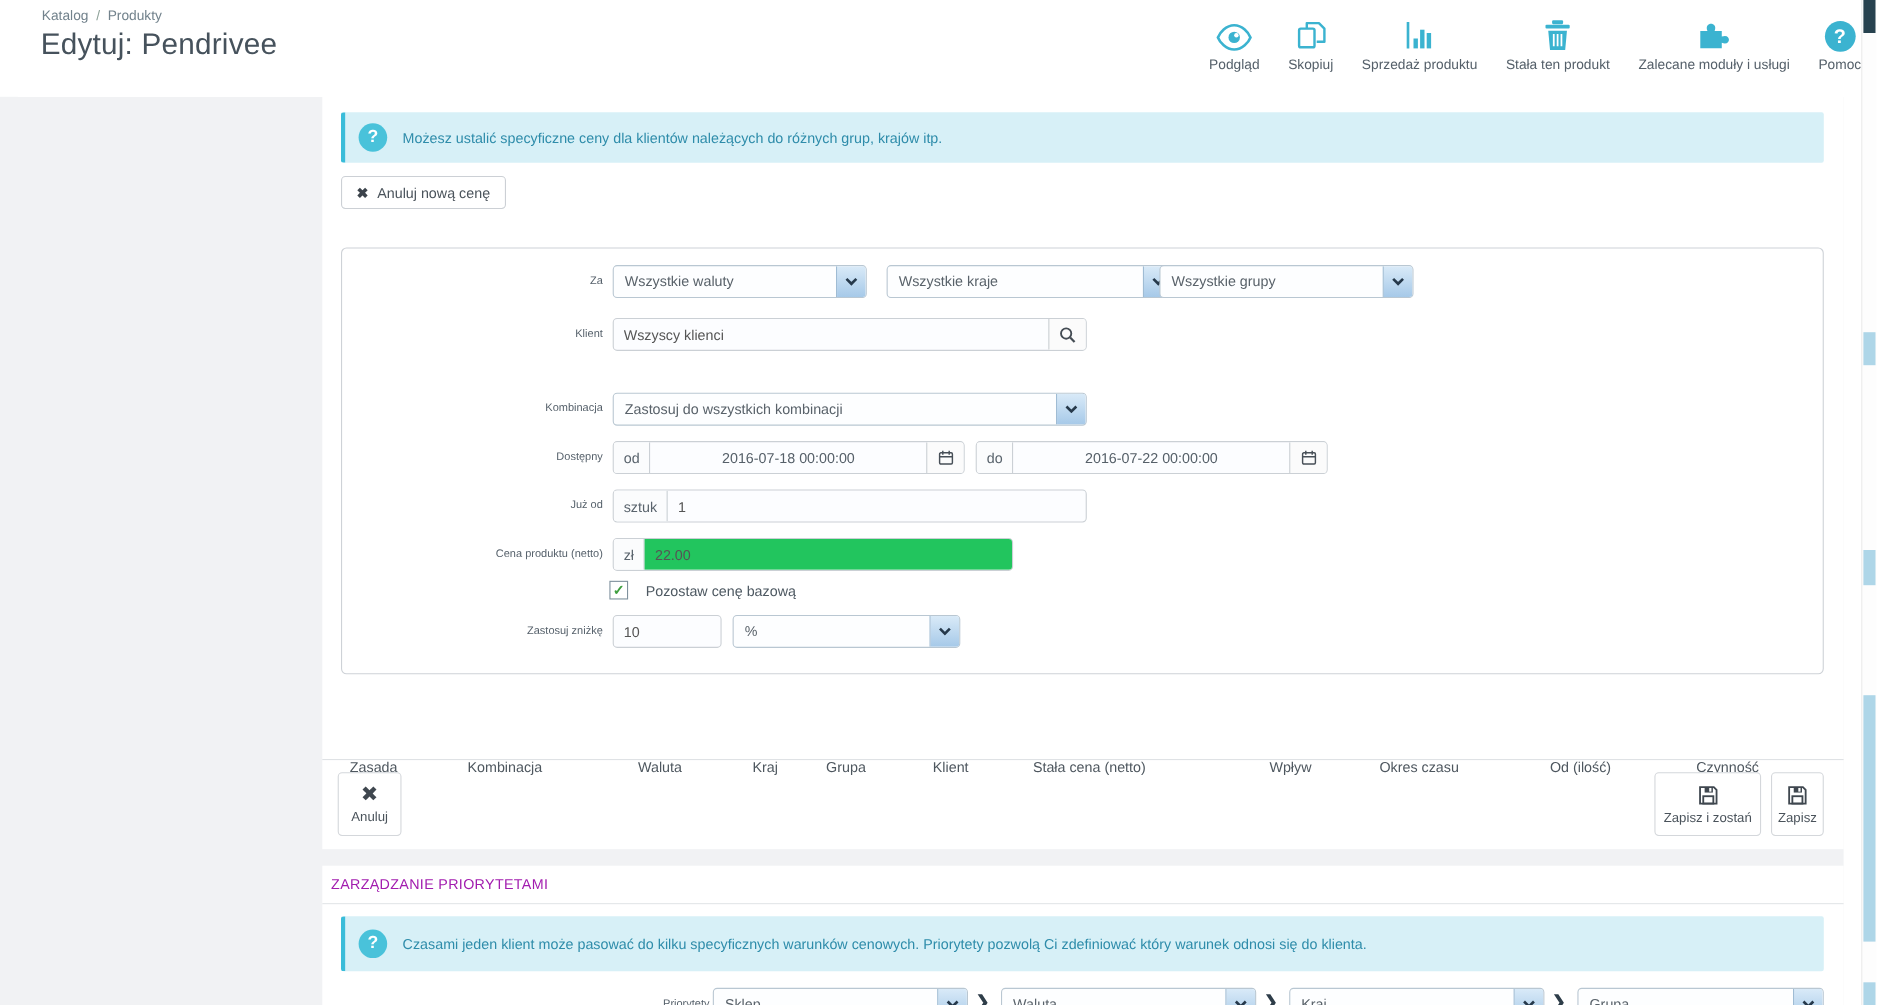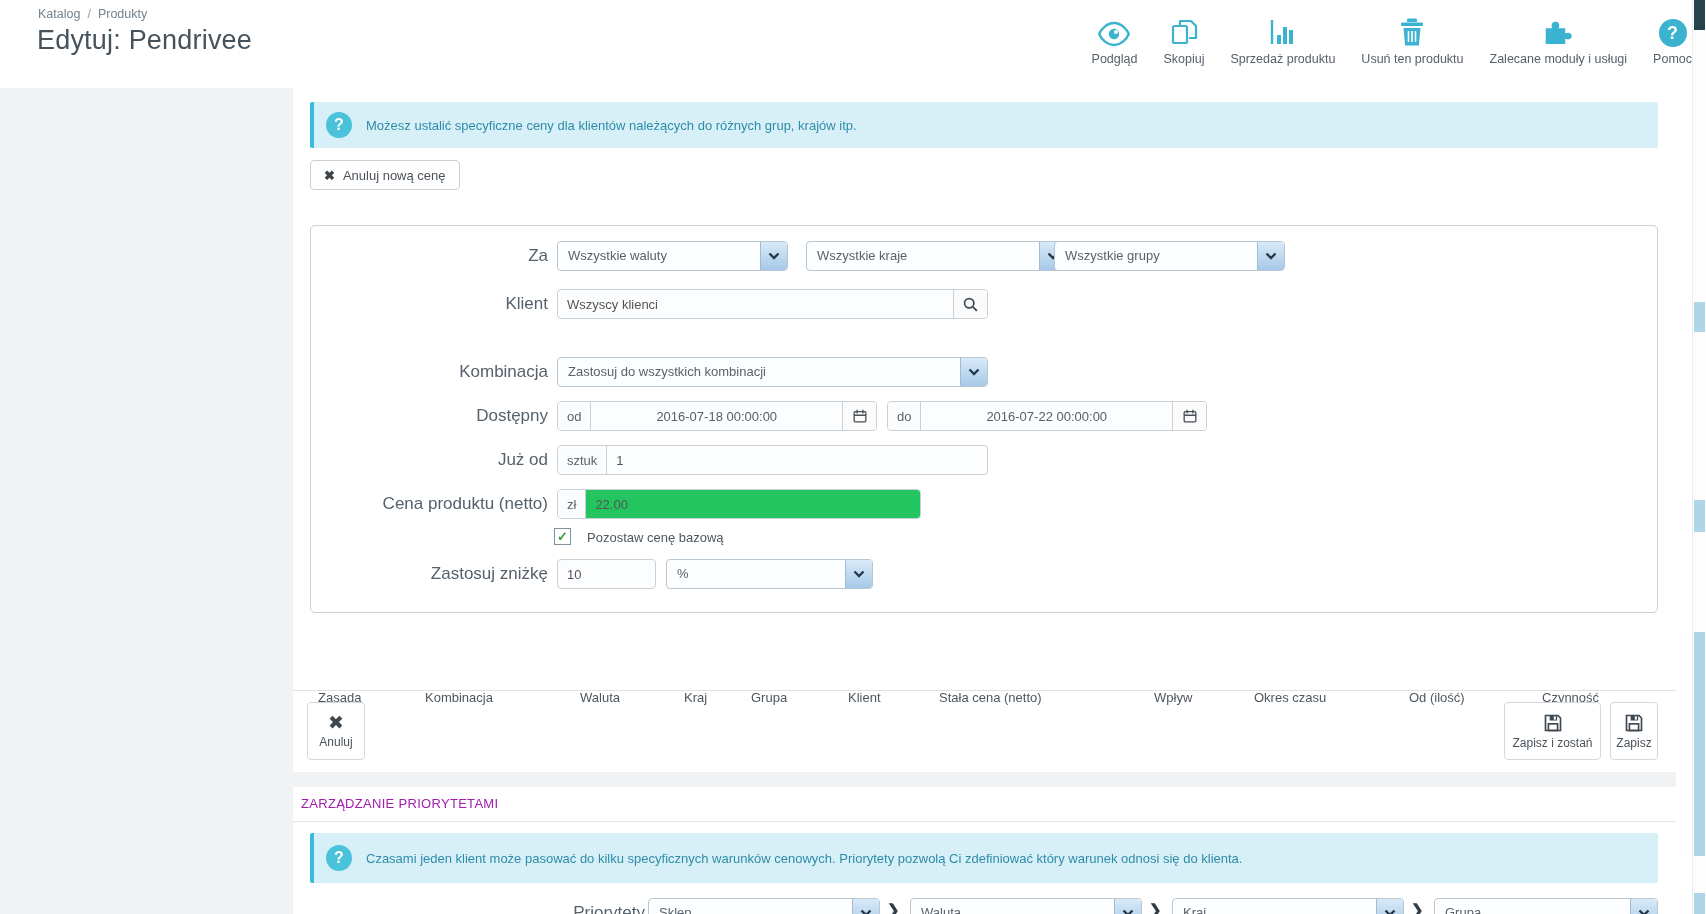--- a/index.html
+++ b/index.html
@@ -40,21 +40,21 @@
   .btn-cancel-new { position:absolute; left:17px; top:72px; height:30px; padding:0 13px;
     display:inline-flex; align-items:center; gap:8px; background:#fff;
     border:1px solid #ccd0d5; border-radius:4px; font-size:13px; color:#4a535b; cursor:pointer; }
   .x-glyph { color:#3c434b; font-size:13px; font-weight:bold; line-height:1; }
 
   
   .form-panel { position:absolute; left:17px; top:137px; width:1348px; height:388px;
     border:1px solid #ced2d7; border-radius:5px; background:#fff; }
   .frow { position:absolute; left:0; right:0; height:30px; }
   .flabel { position:absolute; left:0; width:237px; text-align:right; line-height:30px;
-    font-size:17px; color:#56616b; white-space:nowrap; }
+    font-size:10px; color:#56616b; white-space:nowrap; }
 
   .ps-select { position:absolute; height:30px; border:1px solid #b9c7d2; border-radius:4px;
     background:#fdfeff; display:flex; align-items:stretch; cursor:pointer; overflow:hidden; }
   .ps-select .stext { flex:1; padding:0 10px; font-size:13px; color:#59626a; line-height:28px;
     white-space:nowrap; overflow:hidden; }
   .ps-select .sarrow { width:27px; border-left:1px solid #9fbcd4;
     background:linear-gradient(#d9eaf8,#a6c9e8); display:flex; align-items:center; justify-content:center; }
 
   .igroup { position:absolute; display:flex; height:30px; border:1px solid #cbd0d5;
     border-radius:4px; background:#fcfdff; overflow:hidden; }
@@ -145,21 +145,21 @@
     </div>
     <div class="toolbar-item">
       <span class="ticon">
         <svg width="28" height="30" viewBox="0 0 28 30">
             <rect x="9" y="1.5" width="10" height="3.5" rx="1" fill="#3bb3d0"></rect>
             <rect x="3" y="5.5" width="22" height="3.5" rx="1" fill="#3bb3d0"></rect>
             <path d="M5.5 11 h17 l-1.6 17.5 h-13.8 Z" fill="#3bb3d0"></path>
             <path d="M10.5 14 v11 M14 14 v11 M17.5 14 v11" stroke="#fff" stroke-width="1.6"></path>
           </svg>
       </span>
-      <span class="tlabel">Usuń ten produktu</span>
+      <span class="tlabel">Stała ten produkt</span>
     </div>
     <div class="toolbar-item">
       <span class="ticon">
         <svg width="32" height="30" viewBox="0 0 32 30">
             <path d="M4 12 h7 c-2-5 1-7 3.5-7 s5.5 2 3.5 7 h7 v5.5 c5-2 7 1 7 3 s-2 5-7 3 V29 H4 Z" fill="#3bb3d0" transform="scale(0.93)"></path>
           </svg>
       </span>
       <span class="tlabel">Zalecane moduły i usługi</span>
     </div>
     <div class="toolbar-item">

